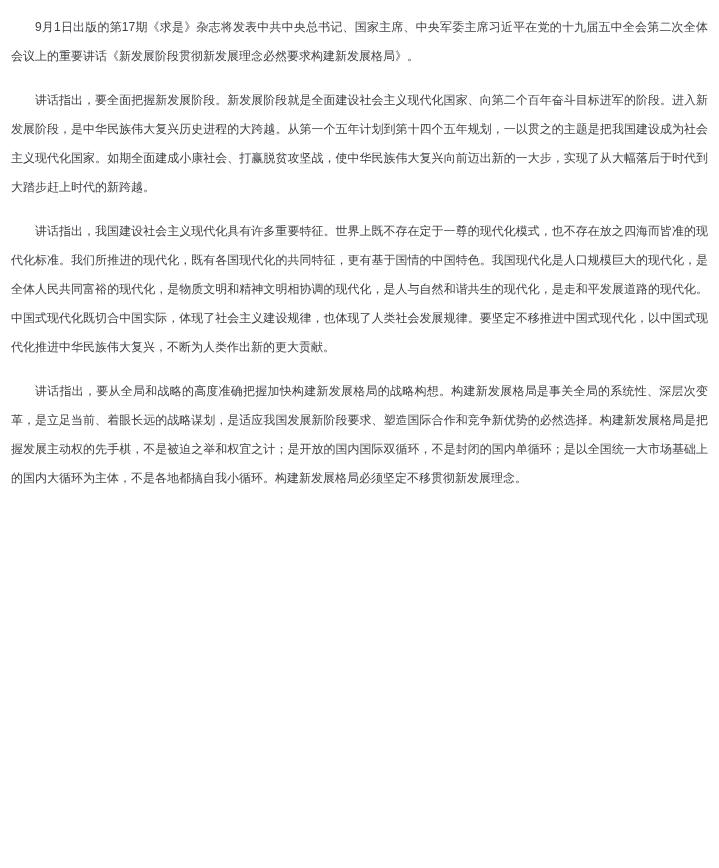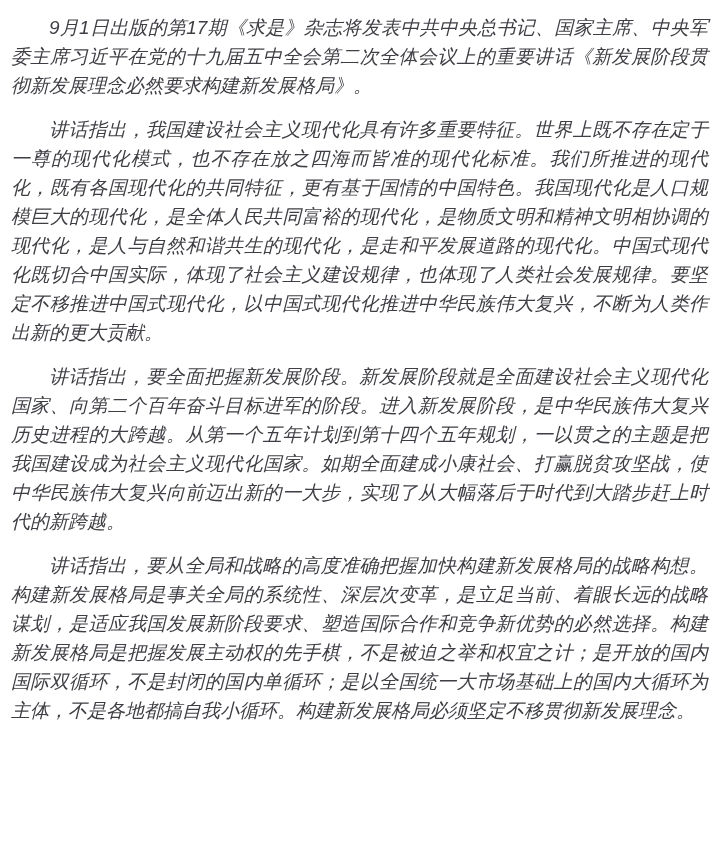--- a/index.html
+++ b/index.html
@@ -13,35 +13,34 @@
     box-sizing: border-box;
     font-family: "Liberation Sans", sans-serif;
   }
   .article {
     box-sizing: border-box;
     width: 719px;
     padding: 13px 11px 10px 11px;
   }
   .article p {
     margin: 0 0 15px 0;
-    font-size: 19px;
+    font-size: 12px;
     line-height: 29px;
     color: #3e3e44;
     text-align: justify;
     text-justify: inter-ideograph;
     text-indent: 2em;
     letter-spacing: 0px;
     word-break: break-all;
-    font-style: italic;
   }
   .article p:last-child {
     margin-bottom: 0;
   }
 </style>
 </head>
 <body>
 
 <div class="article">
   <p>9月1日出版的第17期《求是》杂志将发表中共中央总书记、国家主席、中央军委主席习近平在党的十九届五中全会第二次全体会议上的重要讲话《新发展阶段贯彻新发展理念必然要求构建新发展格局》。</p>
+  <p>讲话指出，要全面把握新发展阶段。新发展阶段就是全面建设社会主义现代化国家、向第二个百年奋斗目标进军的阶段。进入新发展阶段，是中华民族伟大复兴历史进程的大跨越。从第一个五年计划到第十四个五年规划，一以贯之的主题是把我国建设成为社会主义现代化国家。如期全面建成小康社会、打赢脱贫攻坚战，使中华民族伟大复兴向前迈出新的一大步，实现了从大幅落后于时代到大踏步赶上时代的新跨越。</p>
   <p>讲话指出，我国建设社会主义现代化具有许多重要特征。世界上既不存在定于一尊的现代化模式，也不存在放之四海而皆准的现代化标准。我们所推进的现代化，既有各国现代化的共同特征，更有基于国情的中国特色。我国现代化是人口规模巨大的现代化，是全体人民共同富裕的现代化，是物质文明和精神文明相协调的现代化，是人与自然和谐共生的现代化，是走和平发展道路的现代化。中国式现代化既切合中国实际，体现了社会主义建设规律，也体现了人类社会发展规律。要坚定不移推进中国式现代化，以中国式现代化推进中华民族伟大复兴，不断为人类作出新的更大贡献。</p>
-  <p>讲话指出，要全面把握新发展阶段。新发展阶段就是全面建设社会主义现代化国家、向第二个百年奋斗目标进军的阶段。进入新发展阶段，是中华民族伟大复兴历史进程的大跨越。从第一个五年计划到第十四个五年规划，一以贯之的主题是把我国建设成为社会主义现代化国家。如期全面建成小康社会、打赢脱贫攻坚战，使中华民族伟大复兴向前迈出新的一大步，实现了从大幅落后于时代到大踏步赶上时代的新跨越。</p>
   <p>讲话指出，要从全局和战略的高度准确把握加快构建新发展格局的战略构想。构建新发展格局是事关全局的系统性、深层次变革，是立足当前、着眼长远的战略谋划，是适应我国发展新阶段要求、塑造国际合作和竞争新优势的必然选择。构建新发展格局是把握发展主动权的先手棋，不是被迫之举和权宜之计；是开放的国内国际双循环，不是封闭的国内单循环；是以全国统一大市场基础上的国内大循环为主体，不是各地都搞自我小循环。构建新发展格局必须坚定不移贯彻新发展理念。</p>
 </div>
 
 </body></html>

